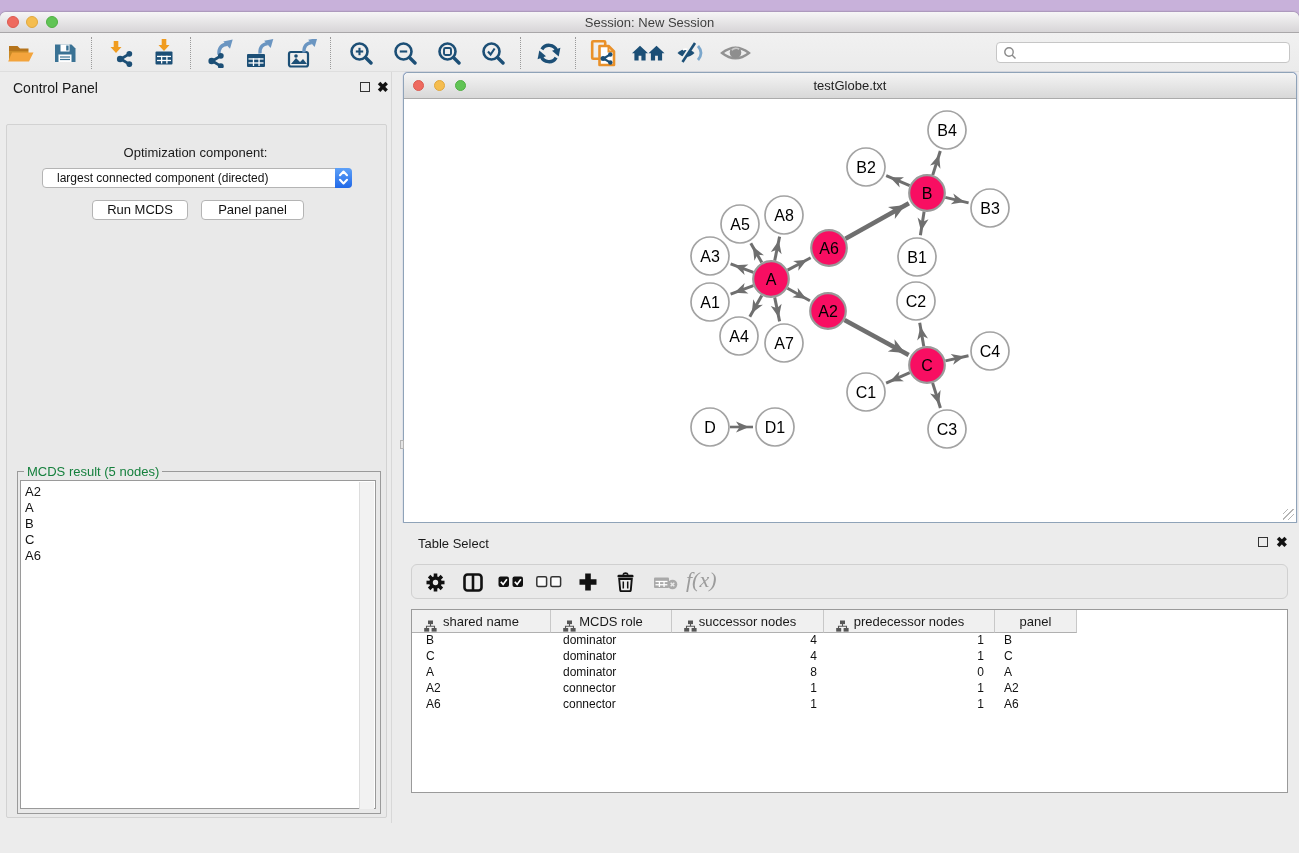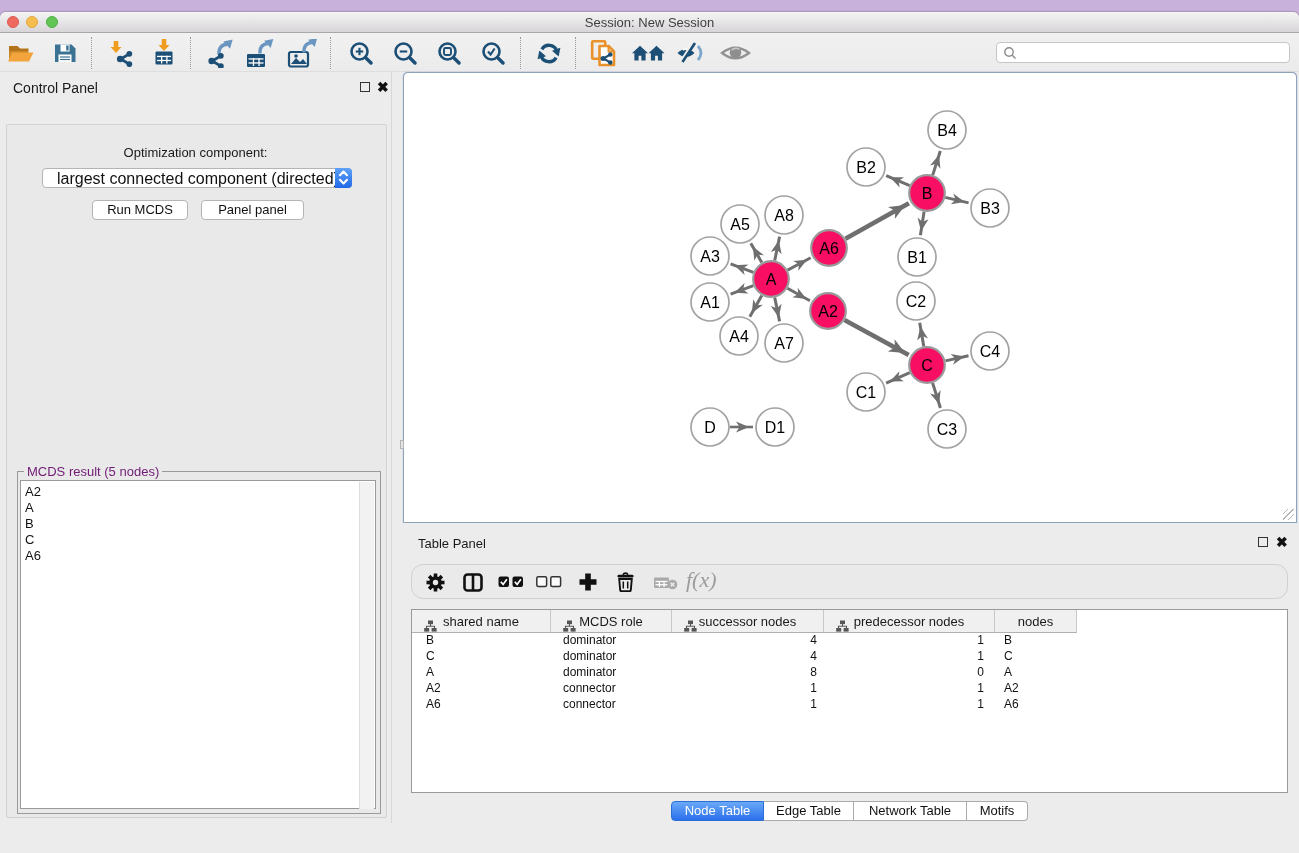--- a/index.html
+++ b/index.html
@@ -23,41 +23,41 @@
 #cptitle{position:absolute;left:13px;top:8px;font-size:14px;color:#1a1a1a}
 .float-ic{position:absolute;width:10px;height:10px;border:1.5px solid #333;box-sizing:border-box}
 .close-x{position:absolute;font-size:14px;font-weight:bold;color:#111;line-height:13px}
 #cppanel{position:absolute;left:6px;top:52px;width:379px;height:692px;background:#e9e9e9;border:1px solid #d2d2d2;border-radius:2px}
 .tabs{position:absolute;display:flex;font-size:13px}
 .tab{background:#fff;border:1px solid #aaa;border-left:none;color:#111;text-align:center;line-height:19px;height:19px}
 .tab.first{border-left:1px solid #aaa;border-radius:4px 0 0 4px}
 .tab.last{border-radius:0 4px 4px 0}
 .tab.sel{background:linear-gradient(#6aa9f8,#2a70ec);color:#fff;border-color:#2a6fd8}
 #optlabel{position:absolute;left:0;top:73px;width:391px;text-align:center;font-size:13px;color:#1a1a1a}
-#dropdown{position:absolute;left:42px;top:96px;width:310px;height:20px;background:#fff;border:1px solid #b4b4b4;border-radius:4px;font-size:16px;line-height:19px;text-align:left;padding-left:14px;color:#111;box-sizing:border-box}
+#dropdown{position:absolute;left:42px;top:96px;width:310px;height:20px;background:#fff;border:1px solid #b4b4b4;border-radius:4px;font-size:12px;line-height:19px;text-align:left;padding-left:14px;color:#111;box-sizing:border-box}
 #dropstep{position:absolute;right:-1px;top:-1px;width:17px;height:20px;background:linear-gradient(#5ea1f8,#2068e8);border-radius:0 4px 4px 0}
 .btn{position:absolute;height:18px;background:#fff;border:1px solid #b4b4b4;border-radius:4px;font-size:13px;line-height:18px;text-align:center;color:#111}
 #groupbox{position:absolute;left:17px;top:399px;width:362px;height:341px;border:1px solid #9a9a9a}
-#grouplegend{position:absolute;left:6px;top:-8px;background:#e9e9e9;padding:0 3px;font-size:13px;color:#701a75}
+#grouplegend{position:absolute;left:6px;top:-8px;background:#e9e9e9;padding:0 3px;font-size:13px;color:#15803d}
 #mcdslist{position:absolute;left:2px;top:8px;width:356px;height:329px;background:#fff;border:1px solid #9a9a9a;font-size:13px;color:#111;padding-top:3px;box-sizing:border-box}
 #mcdslist .sb{position:absolute;right:1px;top:1px;width:14px;height:327px;background:#f2f2f2;border-left:1px solid #ddd}
 #mcdslist div.it{padding-left:4px;height:16px;line-height:16px}
 
 #netwin{position:absolute;left:403px;top:60px;width:894px;height:451px;background:#fff;border:1px solid #8fa3b8;border-radius:5px 5px 0 0;box-shadow:0 0 1px #6f87c9;box-sizing:border-box}
 #nettitle{position:absolute;left:0;top:0;width:100%;height:25px;background:linear-gradient(#f4f4f4,#d8d8d8);border-radius:5px 5px 0 0;border-bottom:1px solid #ababab}
 #nettitle .t1{left:9px;top:7px;width:11px;height:11px;background:#ee6a5f;border:1px solid #dc5a50}
 #nettitle .t2{left:30px;top:7px;width:11px;height:11px;background:#f5bd4f;border:1px solid #e0a83e}
 #nettitle .t3{left:51px;top:7px;width:11px;height:11px;background:#61c455;border:1px solid #51af44}
 #nettitletext{position:absolute;top:0;left:0;width:100%;height:25px;line-height:26px;text-align:center;font-size:13px;color:#222}
 #grip{position:absolute;right:2px;bottom:2px;width:11px;height:11px;background:repeating-linear-gradient(135deg,transparent 0 3px,#b5b5b5 3px 4px)}
 .divhandle{position:absolute;background:#e4e4e4;border:1px solid #b4b4b4;box-sizing:border-box}
 
 #tp{position:absolute;left:392px;top:511px;width:907px;height:300px;background:#ececec}
 #tptitle{position:absolute;left:26px;top:13px;font-size:13px;color:#1a1a1a}
-#tpbar{position:absolute;left:19px;top:41px;width:877px;height:35px;background:#eaeaea;border:1px solid #d0d0d0;border-radius:12px;box-sizing:border-box}
+#tpbar{position:absolute;left:19px;top:41px;width:877px;height:35px;background:#eaeaea;border:1px solid #d0d0d0;border-radius:6px;box-sizing:border-box}
 #tptable{position:absolute;left:19px;top:86px;width:877px;height:184px;background:#fff;border:1px solid #9a9a9a;box-sizing:border-box}
 .th{position:absolute;top:0;height:22px;background:#f0f0f0;border-right:1px solid #c8c8c8;border-bottom:1px solid #b0b0b0;font-size:13px;color:#1a1a1a;text-align:center;line-height:23px}
 .trow{position:absolute;font-size:12px;color:#111;height:16px;line-height:16px}
 .num{text-align:right}
 
 #bottabs{position:absolute;left:671px;top:789px;display:flex;font-size:13px}
 #bottabs .tab{height:18px;line-height:18px}
 
 #statusbar{position:absolute;left:0;top:812px;width:100%;height:36px;background:#ececec;border-top:1px solid #d0d0d0}
 #listbtn{position:absolute;left:10px;top:10px;width:26px;height:19px;background:linear-gradient(#fefefe,#f1f1f1);border:1px solid #9a9a9a;border-radius:3px}
@@ -227,20 +227,26 @@
         <div class="it">A2</div>
             <div class="it">A</div>
             <div class="it">B</div>
             <div class="it">C</div>
             <div class="it">A6</div>
         <div class="sb"></div>
       </div>
     </div>
   </div>
   <div id="netwin">
+    <div id="nettitle">
+      <div class="tl t1"></div>
+          <div class="tl t2"></div>
+          <div class="tl t3"></div>
+      <div id="nettitletext">testGlobe.txt</div>
+    </div>
     <div id="grip"></div>
   </div>
   <div class="divhandle" style="left:400px;top:428px;width:4px;height:9px"></div>
   <div class="divhandle" style="left:845px;top:512px;width:9px;height:4px"></div>
   <svg id="graph" width="892" height="424" viewBox="0 0 892 424" style="position:absolute;left:404px;top:86px" font-family="Liberation Sans, sans-serif">
 <line x1="349.4" y1="187.6" x2="326.6" y2="196.2" stroke="#6f6f6f" stroke-width="3.0"></line>
 <polygon points="330.3,194.8 340.6,185.1 339.1,191.5 344.4,195.4" fill="#6f6f6f"></polygon>
 <line x1="383.4" y1="190.2" x2="405.9" y2="202.8" stroke="#6f6f6f" stroke-width="3.0"></line>
 <polygon points="402.4,200.9 388.3,199.3 394.2,196.3 393.7,189.7" fill="#6f6f6f"></polygon>
 <line x1="349.4" y1="174.4" x2="326.6" y2="165.8" stroke="#6f6f6f" stroke-width="3.0"></line>
@@ -314,21 +320,21 @@
 <text x="586" y="116" font-size="16" fill="#000" text-anchor="middle">B3</text>
 <text x="543" y="38" font-size="16" fill="#000" text-anchor="middle">B4</text>
 <text x="462" y="300" font-size="16" fill="#000" text-anchor="middle">C1</text>
 <text x="512" y="209" font-size="16" fill="#000" text-anchor="middle">C2</text>
 <text x="543" y="337" font-size="16" fill="#000" text-anchor="middle">C3</text>
 <text x="586" y="259" font-size="16" fill="#000" text-anchor="middle">C4</text>
 <text x="306" y="335" font-size="16" fill="#000" text-anchor="middle">D</text>
 <text x="371" y="335" font-size="16" fill="#000" text-anchor="middle">D1</text>
 </svg>
   <div id="tp">
-    <div id="tptitle">Table Panel</div>
+    <div id="tptitle">Table Select</div>
     <div class="float-ic" style="left:866px;top:14px"></div>
     <div class="close-x" style="left:884px;top:13px">✖</div>
     <div id="tpbar">
           <svg style="position:absolute;left:14px;top:8px" width="19" height="19" viewBox="0 0 19 19">
             <g transform="translate(9.5,9.5)">
               <rect x="-1.8" y="-9" width="3.6" height="5" transform="rotate(0 0 0)" fill="#111"></rect>
               <rect x="-1.8" y="-9" width="3.6" height="5" transform="rotate(45 0 0)" fill="#111"></rect>
               <rect x="-1.8" y="-9" width="3.6" height="5" transform="rotate(90 0 0)" fill="#111"></rect>
               <rect x="-1.8" y="-9" width="3.6" height="5" transform="rotate(135 0 0)" fill="#111"></rect>
               <rect x="-1.8" y="-9" width="3.6" height="5" transform="rotate(180 0 0)" fill="#111"></rect>
@@ -400,21 +406,21 @@
                 <path d="M6.5,4 v2.2 M2.5,8.5 v-2.3 h8 v2.3" fill="none" stroke="#555" stroke-width="1.1"></path>
                 <rect x="0.2" y="8" width="5" height="3.6" fill="#555"></rect>
                 <rect x="7.6" y="8" width="5" height="3.6" fill="#555"></rect>
               </svg></span>successor nodes</div>
           <div class="th" style="left:412px;width:170px"><span style="position:absolute;left:12px;top:5px"><svg width="13" height="12" viewBox="0 0 13 12" style="vertical-align:-1px">
                 <rect x="4" y="0.5" width="5" height="3.6" fill="#555"></rect>
                 <path d="M6.5,4 v2.2 M2.5,8.5 v-2.3 h8 v2.3" fill="none" stroke="#555" stroke-width="1.1"></path>
                 <rect x="0.2" y="8" width="5" height="3.6" fill="#555"></rect>
                 <rect x="7.6" y="8" width="5" height="3.6" fill="#555"></rect>
               </svg></span>predecessor nodes</div>
-          <div class="th" style="left:583px;width:81px">nodes</div>
+          <div class="th" style="left:583px;width:81px">panel</div>
           <div class="trow" style="left:14px;top:22px;width:120px">B</div>
           <div class="trow" style="left:151px;top:22px;width:100px">dominator</div>
           <div class="trow num" style="left:260px;top:22px;width:145px">4</div>
           <div class="trow num" style="left:412px;top:22px;width:160px">1</div>
           <div class="trow" style="left:592px;top:22px;width:80px">B</div>
           <div class="trow" style="left:14px;top:38px;width:120px">C</div>
           <div class="trow" style="left:151px;top:38px;width:100px">dominator</div>
           <div class="trow num" style="left:260px;top:38px;width:145px">4</div>
           <div class="trow num" style="left:412px;top:38px;width:160px">1</div>
           <div class="trow" style="left:592px;top:38px;width:80px">C</div>
@@ -428,20 +434,14 @@
           <div class="trow num" style="left:260px;top:70px;width:145px">1</div>
           <div class="trow num" style="left:412px;top:70px;width:160px">1</div>
           <div class="trow" style="left:592px;top:70px;width:80px">A2</div>
           <div class="trow" style="left:14px;top:86px;width:120px">A6</div>
           <div class="trow" style="left:151px;top:86px;width:100px">connector</div>
           <div class="trow num" style="left:260px;top:86px;width:145px">1</div>
           <div class="trow num" style="left:412px;top:86px;width:160px">1</div>
           <div class="trow" style="left:592px;top:86px;width:80px">A6</div>
         </div>
   </div>
-  <div id="bottabs">
-    <div class="tab sel first" style="width:91px">Node Table</div>
-    <div class="tab" style="width:89px">Edge Table</div>
-    <div class="tab" style="width:112px">Network Table</div>
-    <div class="tab last" style="width:60px">Motifs</div>
-  </div>
 </div>
 </div>
 
 </body></html>

